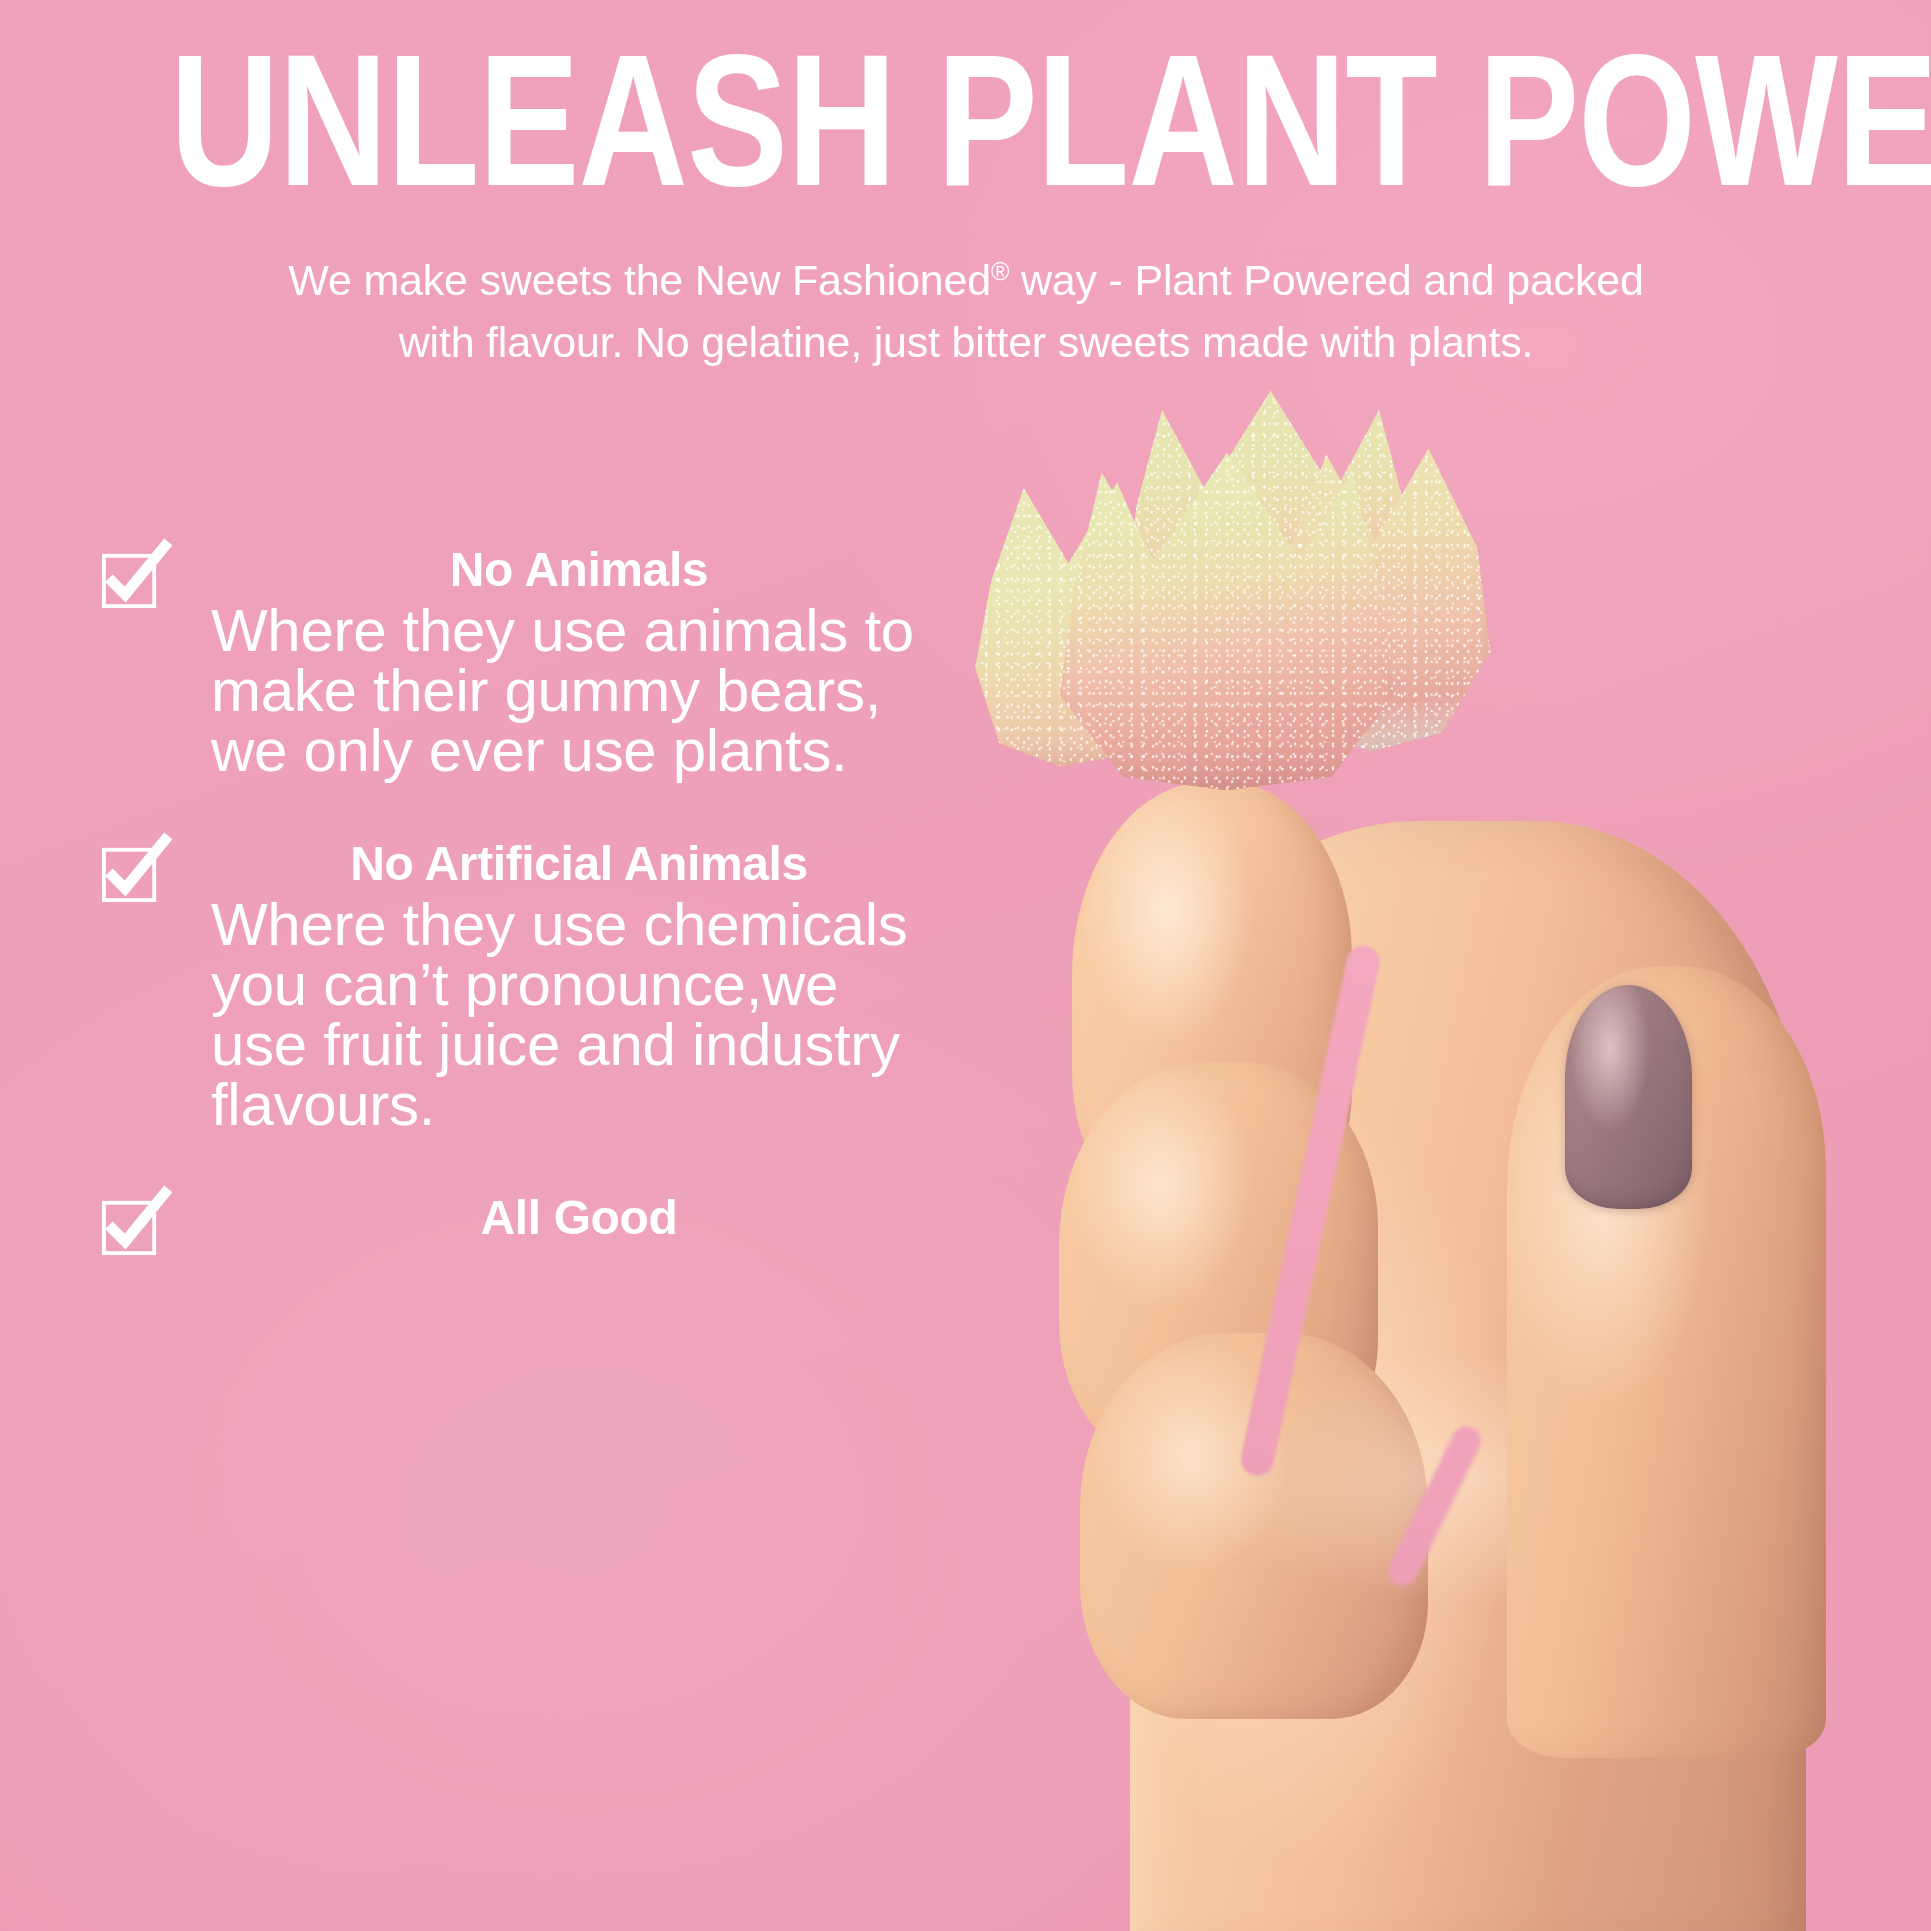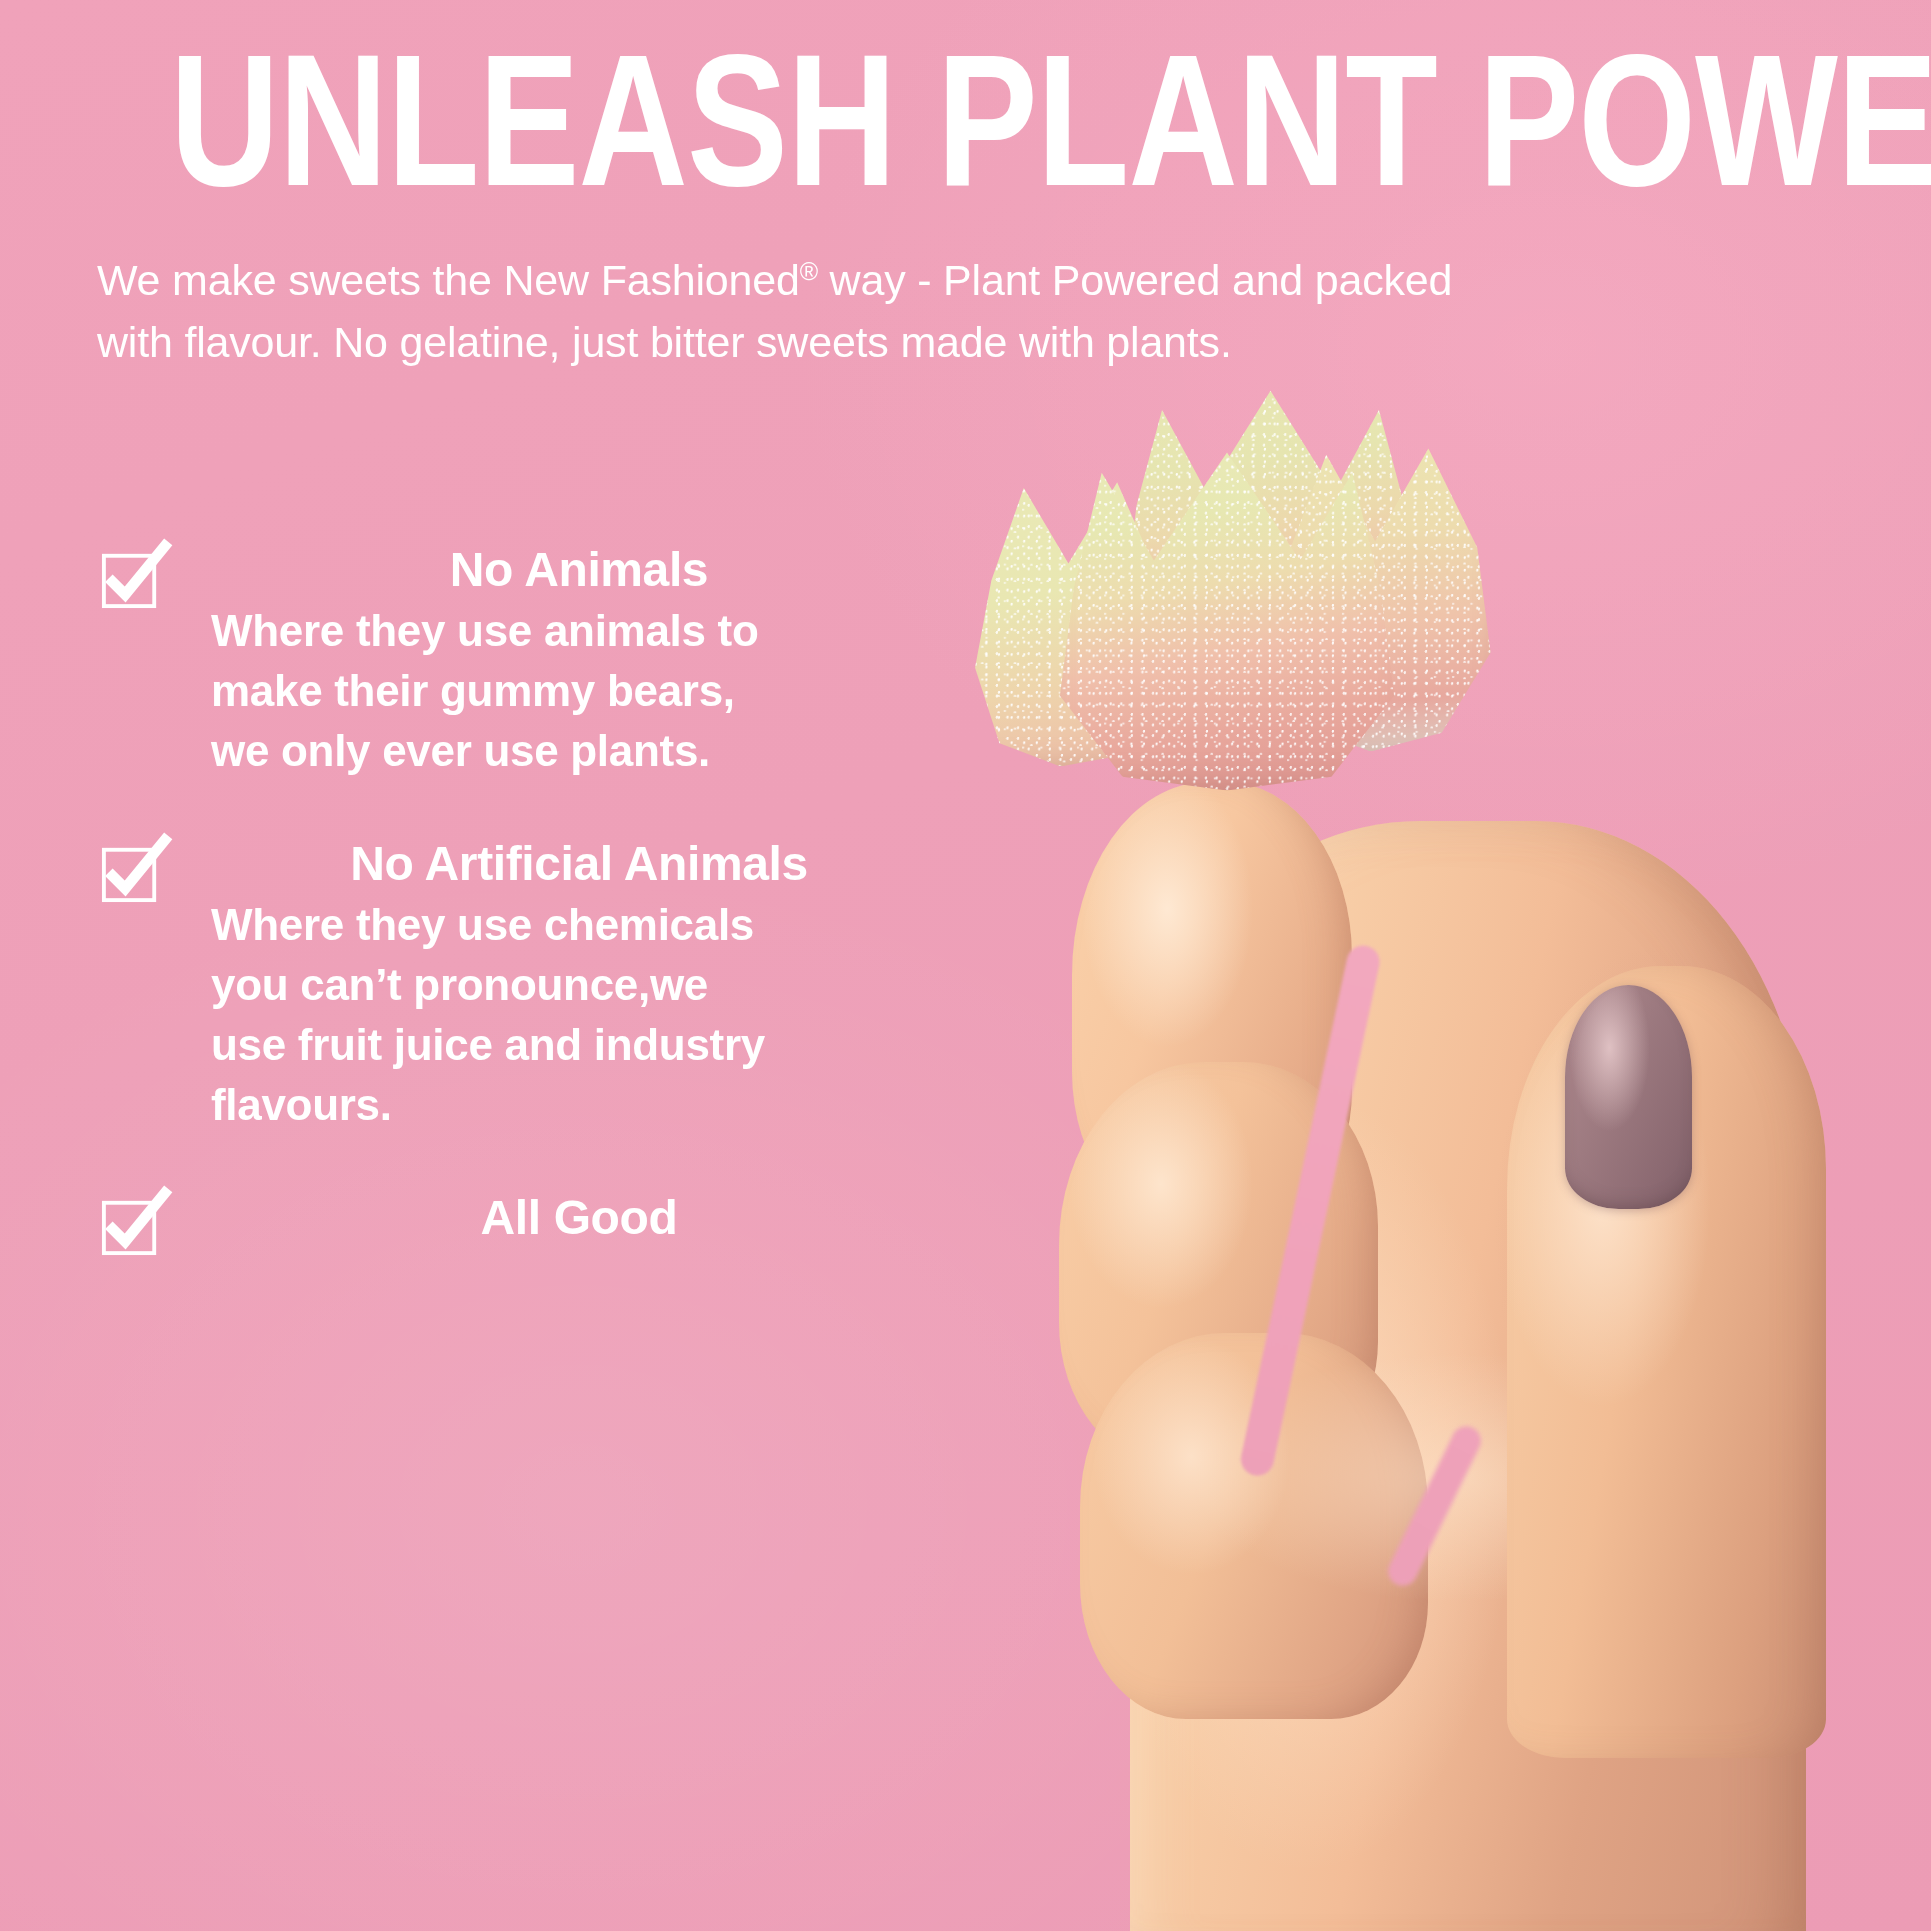--- a/index.html
+++ b/index.html
@@ -27,41 +27,41 @@
     letter-spacing:-1px;
     white-space:nowrap;
     transform:scaleX(0.86) scaleY(1.07);
     transform-origin:left top;
     -webkit-font-smoothing:antialiased;
   }
 
   
   #subtitle{
     position:absolute;left:97px;top:249px;width:1738px;
-    text-align:left;color:#fff;
+    text-align:center;color:#fff;
     font-size:43px;line-height:62px;font-weight:400;
     letter-spacing:-0.2px;
   }
   #subtitle sup{font-size:25px;vertical-align:super;line-height:0;}
 
   
   #checklist{position:absolute;left:97px;top:541px;width:850px;}
   .item{position:relative;margin-bottom:54px;}
   .item:last-child{margin-bottom:0;margin-top:38px;}
 
   .cbox{position:absolute;left:3.9px;top:7.7px;width:60px;height:60px;}
   .cbox svg{display:block;width:60px;height:60px;overflow:visible;}
 
   .txt{margin-left:114px;}
   .item-title{
     color:#fff;font-size:48px;font-weight:700;
     line-height:58px;letter-spacing:-0.4px;margin-bottom:1.9px;text-align:center;
   }
   .item-body{
-    color:#fff;font-size:44px;font-weight:700;
+    color:#fff;font-size:60px;font-weight:400;
     line-height:60px;letter-spacing:-0.3px;white-space:pre-line;
   }
 
   
   #photo{position:absolute;left:966px;top:367px;width:966px;height:1564px;}
 
   .hand{position:absolute;}
 
   
   #palm{

